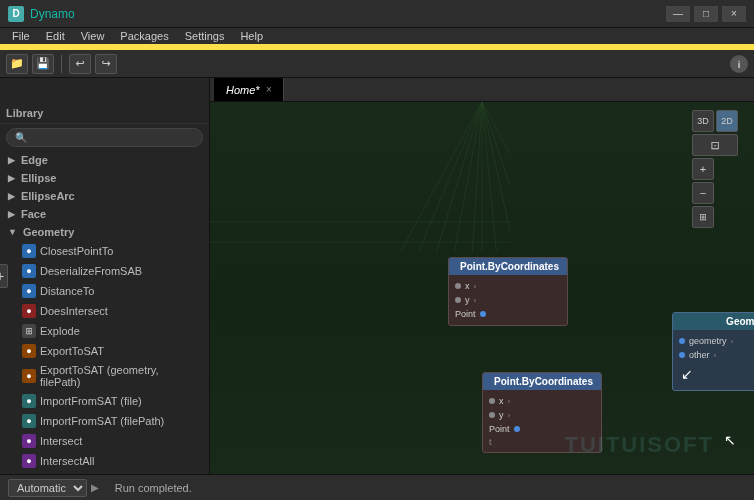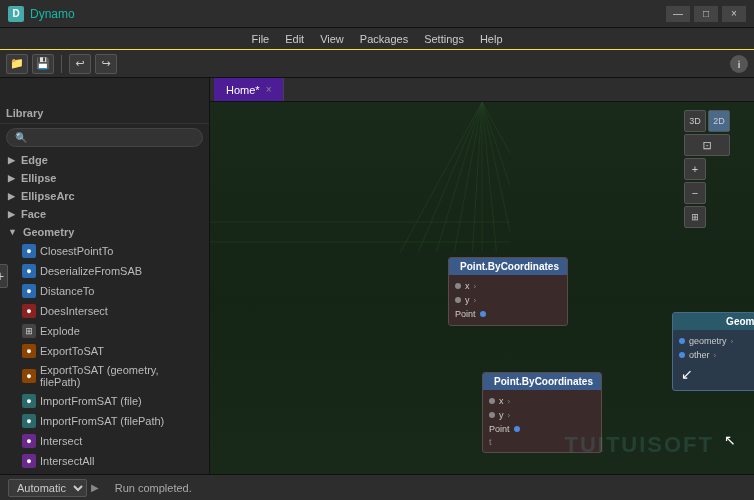--- a/index.html
+++ b/index.html
@@ -28,22 +28,21 @@
       font-size: 10px; cursor: pointer; display: flex; align-items: center; justify-content: center;
     }
 
     
     #menubar {
       background: #2d2d2d;
       height: 22px;
       display: flex;
       align-items: center;
       padding: 0 4px;
-      border-bottom: 1px solid #fde047;
-      justify-content: center;
+      border-bottom: 6px solid #fde047;
     }
     .menu-item {
       padding: 2px 8px;
       font-size: 11px;
       color: #ccc;
       cursor: pointer;
     }
 
     
     #toolbar {
@@ -180,21 +179,21 @@
       font-size: 11px;
       color: #aaa;
       cursor: pointer;
       border-right: 1px solid #444;
       height: 100%;
       display: flex;
       align-items: center;
       gap: 6px;
       background: #252525;
     }
-    .tab.active { background: #4c1d95; color: #fff; }
+    .tab.active { background: #000000; color: #fff; font-style: italic; }
     .tab .close-btn { color: #888; font-size: 10px; }
 
     
     #viewport {
       width: 100%;
       height: 100%;
       position: relative;
       background: linear-gradient(180deg, #1a2a1a 0%, #152515 50%, #1a2a1a 100%);
     }
 
@@ -245,21 +244,21 @@
       background: #2a3a4a;
       border-color: #4a6a8a;
       min-width: 160px;
     }
     .node-header.teal { background: #2a5a6a; }
 
     
     #canvas-controls {
       position: absolute;
       top: 8px;
-      right: 24px;
+      right: 16px;
       display: flex;
       flex-direction: column;
       gap: 2px;
     }
     .canvas-ctrl-row { display: flex; gap: 2px; }
     .canvas-ctrl-btn {
       width: 22px; height: 22px;
       background: #3a3a3a;
       border: 1px solid #555;
       color: #ccc;

